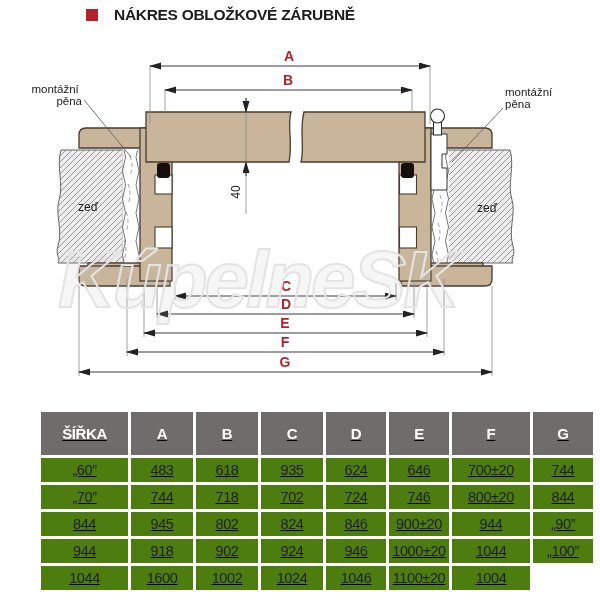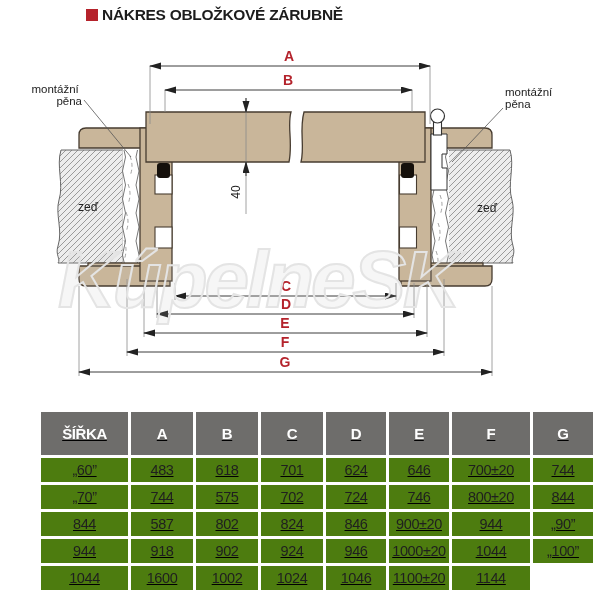--- a/index.html
+++ b/index.html
@@ -1,19 +1,19 @@
 <!DOCTYPE html>
 <html><head>
 <meta charset="utf-8">
 <style>
   html,body{margin:0;padding:0;background:#fff;}
   #stage{position:relative;width:600px;height:600px;background:#ffffff;overflow:hidden;
          font-family:"Liberation Sans", sans-serif;}
   
-  #titlebar{position:absolute;left:86px;top:6px;display:flex;align-items:center;gap:4px;}
+  #titlebar{position:absolute;left:86px;top:6px;display:flex;align-items:center;gap:16px;}
   #titlebar .sq{width:12px;height:12px;background:#b5222b;flex:0 0 auto;}
   #titlebar h1{margin:0;font-size:15.5px;font-weight:bold;color:#1c1c1c;letter-spacing:-0.3px;white-space:nowrap;}
   
   #diagram{position:absolute;left:0;top:0;width:600px;height:412px;}
   #diagram text{font-family:"Liberation Sans", sans-serif;}
   .dimlabel{fill:#b4232c;font-size:14px;font-weight:bold;}
   .note{fill:#222;font-size:11.5px;}
   .wallname{fill:#222;font-size:12px;}
   .thick{fill:#222;font-size:12px;}
   .tan{fill:#c9b69a;stroke:#473c30;stroke-width:1.3;}
@@ -150,51 +150,51 @@
       <div class="hc">A</div>
       <div class="hc">B</div>
       <div class="hc">C</div>
       <div class="hc">D</div>
       <div class="hc">E</div>
       <div class="hc">F</div>
       <div class="hc">G</div>
       <div class="bc">„60”</div>
       <div class="bc">483</div>
       <div class="bc">618</div>
-      <div class="bc">701</div>
+      <div class="bc">935</div>
       <div class="bc">624</div>
       <div class="bc">646</div>
       <div class="bc">700±20</div>
       <div class="bc">744</div>
       <div class="bc">„70”</div>
       <div class="bc">744</div>
-      <div class="bc">575</div>
+      <div class="bc">718</div>
       <div class="bc">702</div>
       <div class="bc">724</div>
       <div class="bc">746</div>
       <div class="bc">800±20</div>
       <div class="bc">844</div>
       <div class="bc">844</div>
-      <div class="bc">587</div>
+      <div class="bc">945</div>
       <div class="bc">802</div>
       <div class="bc">824</div>
       <div class="bc">846</div>
       <div class="bc">900±20</div>
       <div class="bc">944</div>
       <div class="bc">„90”</div>
       <div class="bc">944</div>
       <div class="bc">918</div>
       <div class="bc">902</div>
       <div class="bc">924</div>
       <div class="bc">946</div>
       <div class="bc">1000±20</div>
       <div class="bc">1044</div>
       <div class="bc">„100”</div>
       <div class="bc">1044</div>
       <div class="bc">1600</div>
       <div class="bc">1002</div>
       <div class="bc">1024</div>
       <div class="bc">1046</div>
       <div class="bc">1100±20</div>
-      <div class="bc">1144</div>
+      <div class="bc">1004</div>
     </div>
 
 </div>
 
 </body></html>

